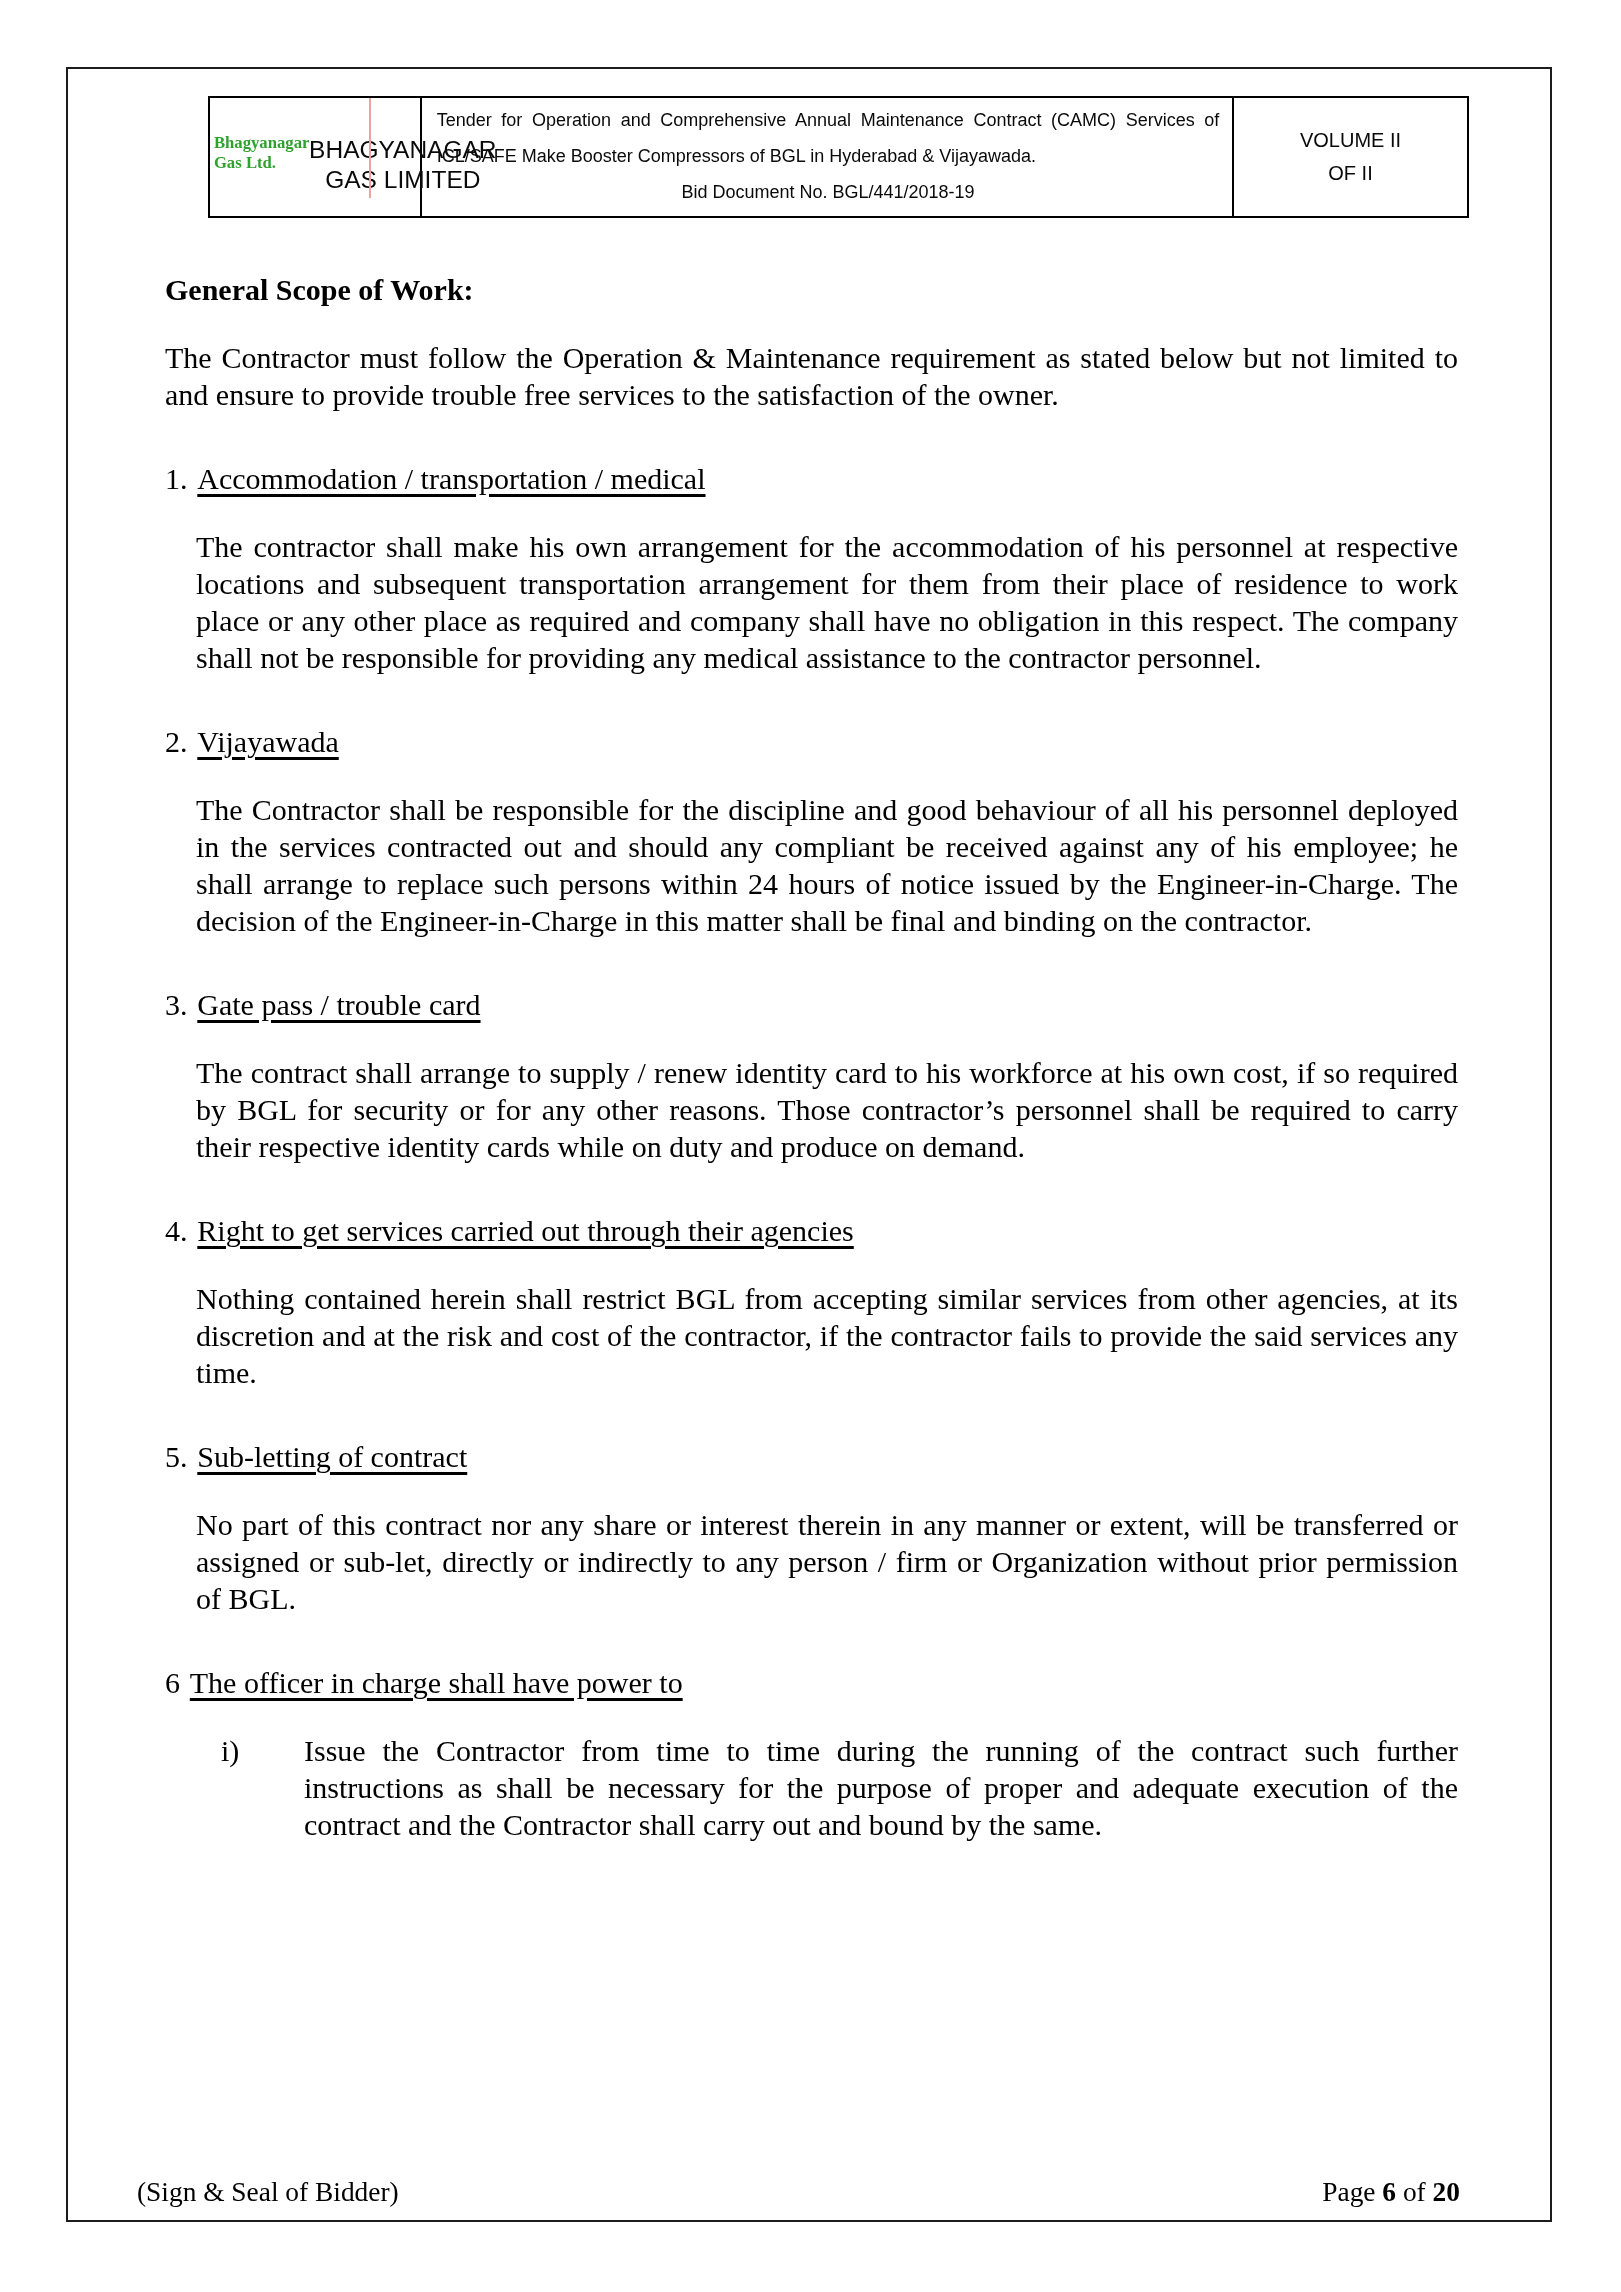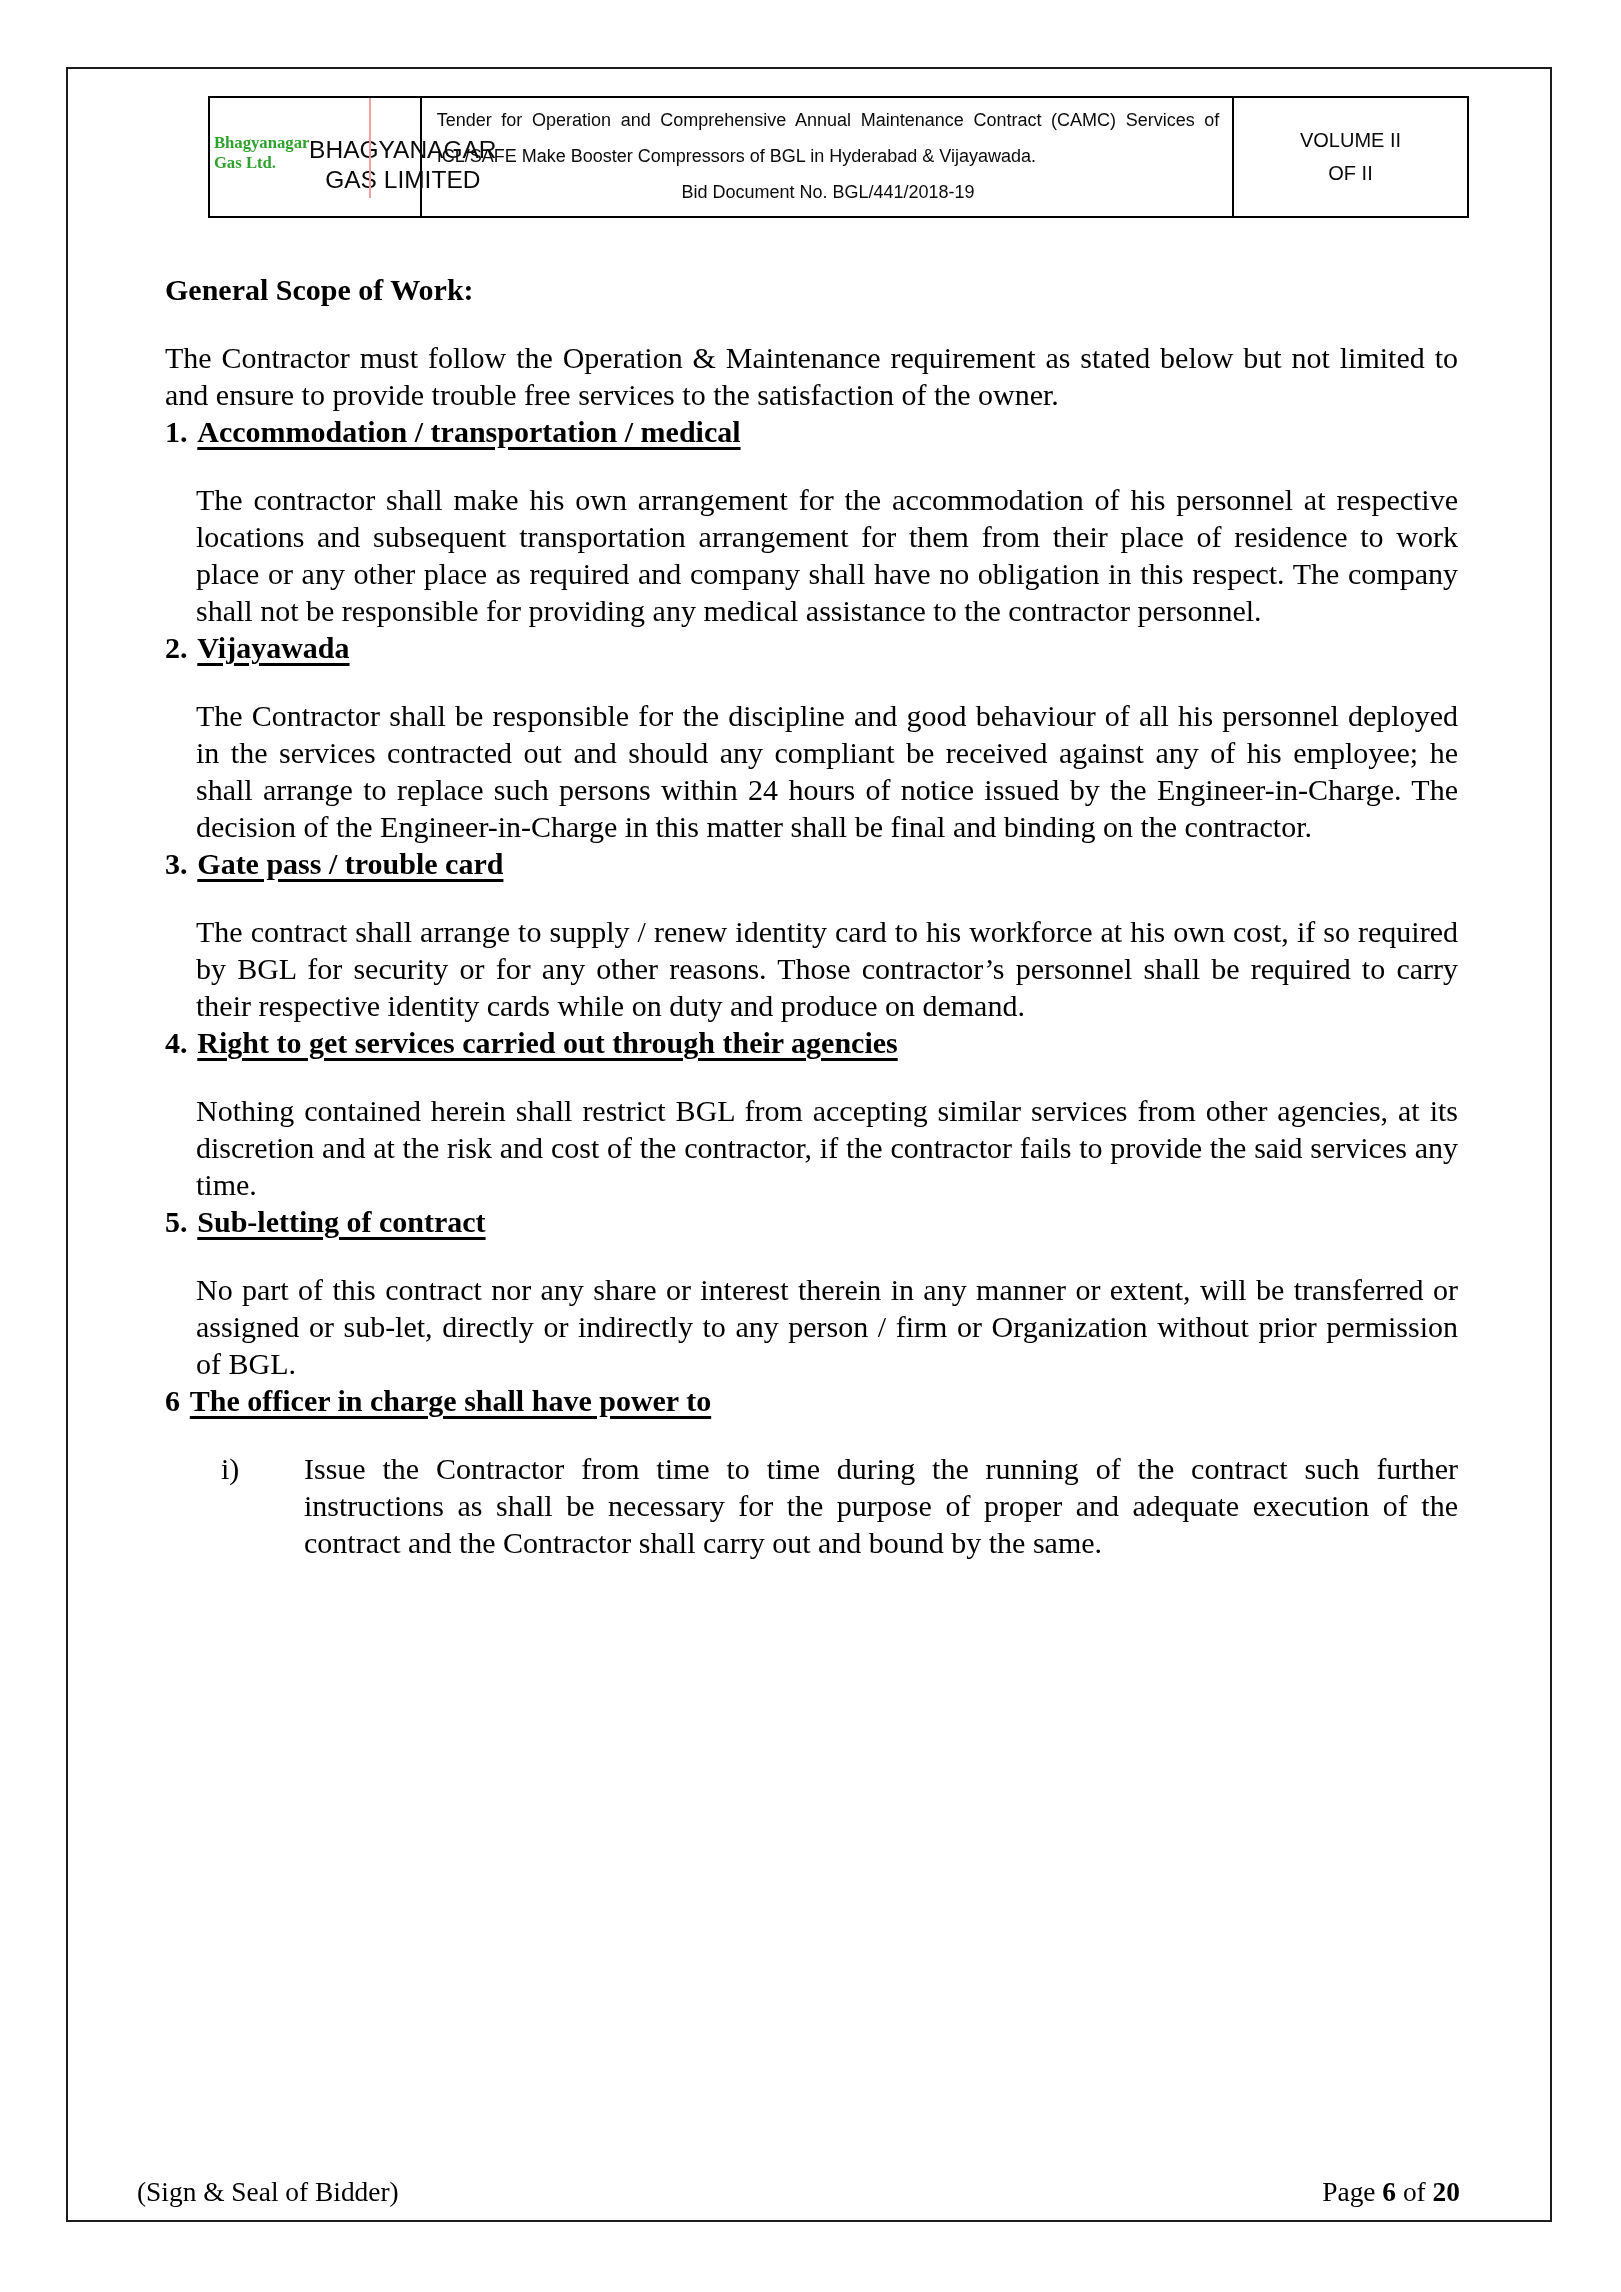--- a/index.html
+++ b/index.html
@@ -38,21 +38,21 @@
   .title-main { text-align:justify; }
   .title-bid  { text-align:center; margin-top:0px; }
   .cell-volume {
     flex:1; display:flex; align-items:center; justify-content:center; text-align:center;
     font-family:"Liberation Sans", sans-serif; font-size:20px; line-height:33px; color:#0a0a0a;
   }
   
   .content { padding:0 92px 0 97px; font-size:30px; line-height:37px; }
   .intro-head { font-weight:bold; margin-top:53px; }
   .para { text-align:justify; margin-top:31px; }
-  .sec-head { font-weight:bold; }
+  .sec-head { font-weight:normal; margin-top:47px; }
   .sec-head .num { margin-right:9.8px; }
   .sec-head .txt { text-decoration:underline; text-decoration-thickness:2.5px; text-underline-offset:4.9px; }
   .sec-para { margin-left:31px; }
   .list-row { display:flex; margin-top:31px; margin-left:56px; }
   .list-marker { width:83px; flex:0 0 83px; }
   .list-text { flex:1; text-align:justify; }
   
   .footer {
     position:absolute; left:69px; right:90px; bottom:11.8px;
     display:flex; justify-content:space-between; align-items:baseline;

